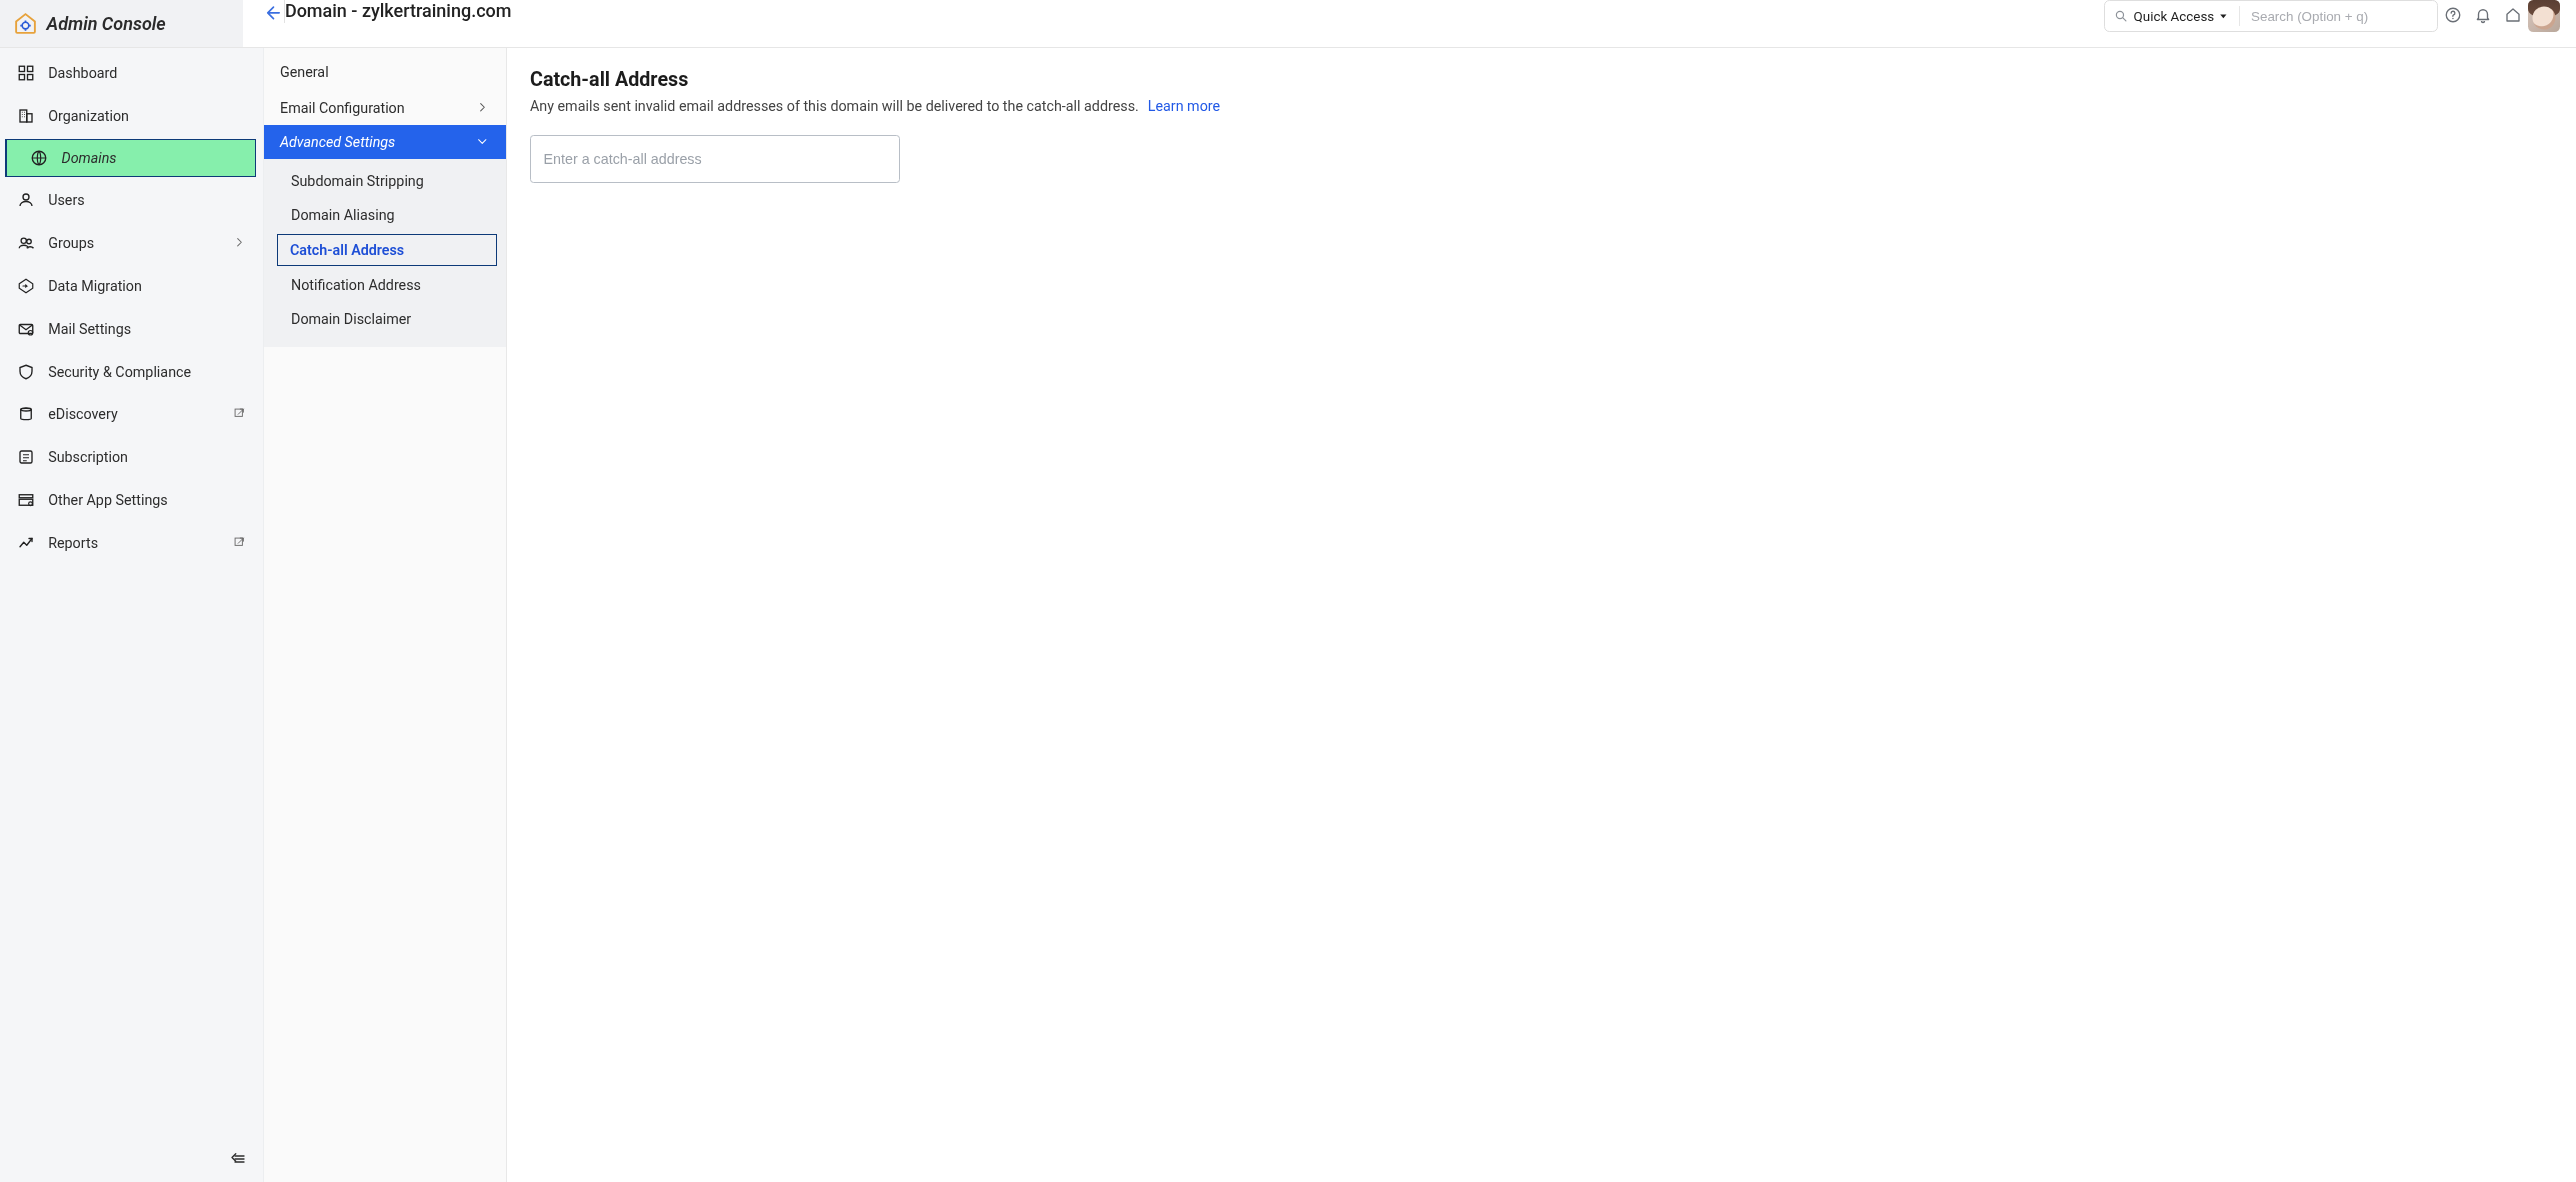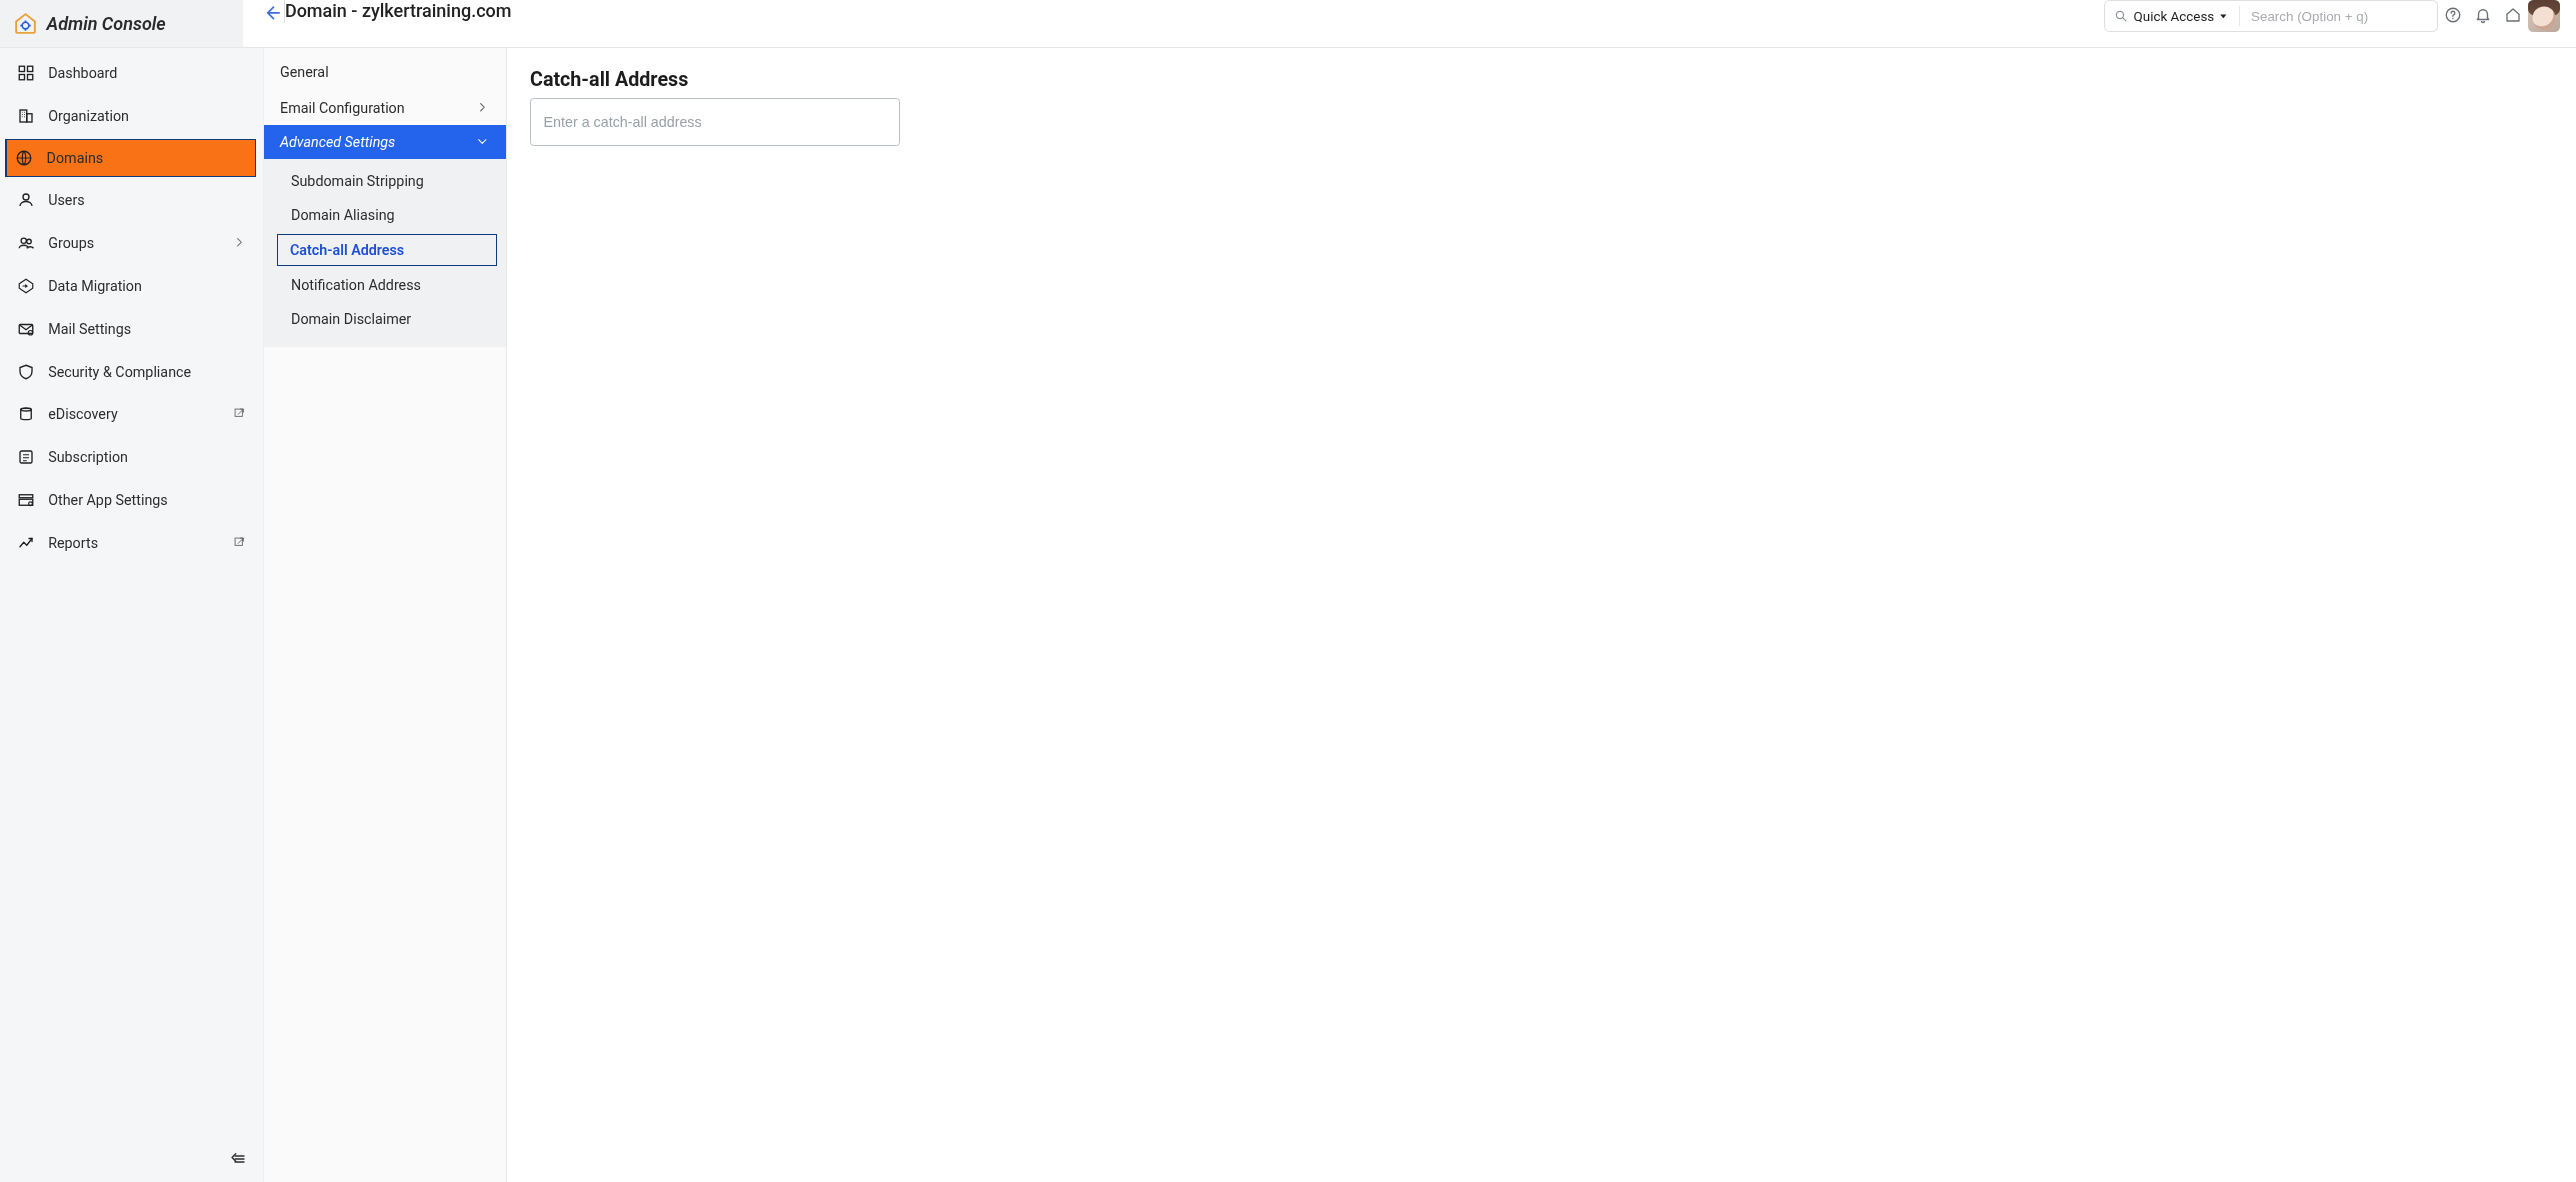--- a/index.html
+++ b/index.html
@@ -112,22 +112,23 @@
     cursor:pointer;
     position: relative;
   }
   .nav-item .nav-icon{ width:19.7px; height:19.7px; color:#111; display:flex; align-items:center; justify-content:center; }
   .nav-item .chev-right { margin-left:auto; width:14.3px; height:14.3px; color:#6a6a6a; }
   .nav-item .ext-icon { margin-left:auto; width:14.3px; height:14.3px; color:#6a6a6a; }
   .nav-item.active-box {
     border: 1.8px solid #0d3a78;
     border-left-width: 2.7px;
     margin: 1.8px 7.2px 1.8px 5.4px;
-    padding: 8px 7px;
-    background: #f97316;
+    padding: 8px 22px;
+    background: #86efac;
+    font-style: italic;
   }
   .sidebar-footer{
     margin-top:auto;
     display:flex; justify-content:flex-end;
     padding: 12.5px 14.3px;
   }
   .collapse-btn{
     width:21.5px; height:21.5px; display:flex; align-items:center; justify-content:center;
     color:#2d2d2d; cursor:pointer;
   }
@@ -440,17 +441,21 @@
       <div class="sub-item">Subdomain Stripping</div>
       <div class="sub-item">Domain Aliasing</div>
       <div class="sub-item selected-box">Catch-all Address</div>
       <div class="sub-item">Notification Address</div>
       <div class="sub-item">Domain Disclaimer</div>
     </div>
   </div>
 
   <div class="content">
     <h1>Catch-all Address</h1>
+    <p class="content-desc">
+      <span>Any emails sent invalid email addresses of this domain will be delivered to the catch-all address.</span>
+      <span class="learn-link">Learn more</span>
+    </p>
     <input class="catchall-input" placeholder="Enter a catch-all address" style="">
   </div>
 
 </div>
 
 
 </body></html>

